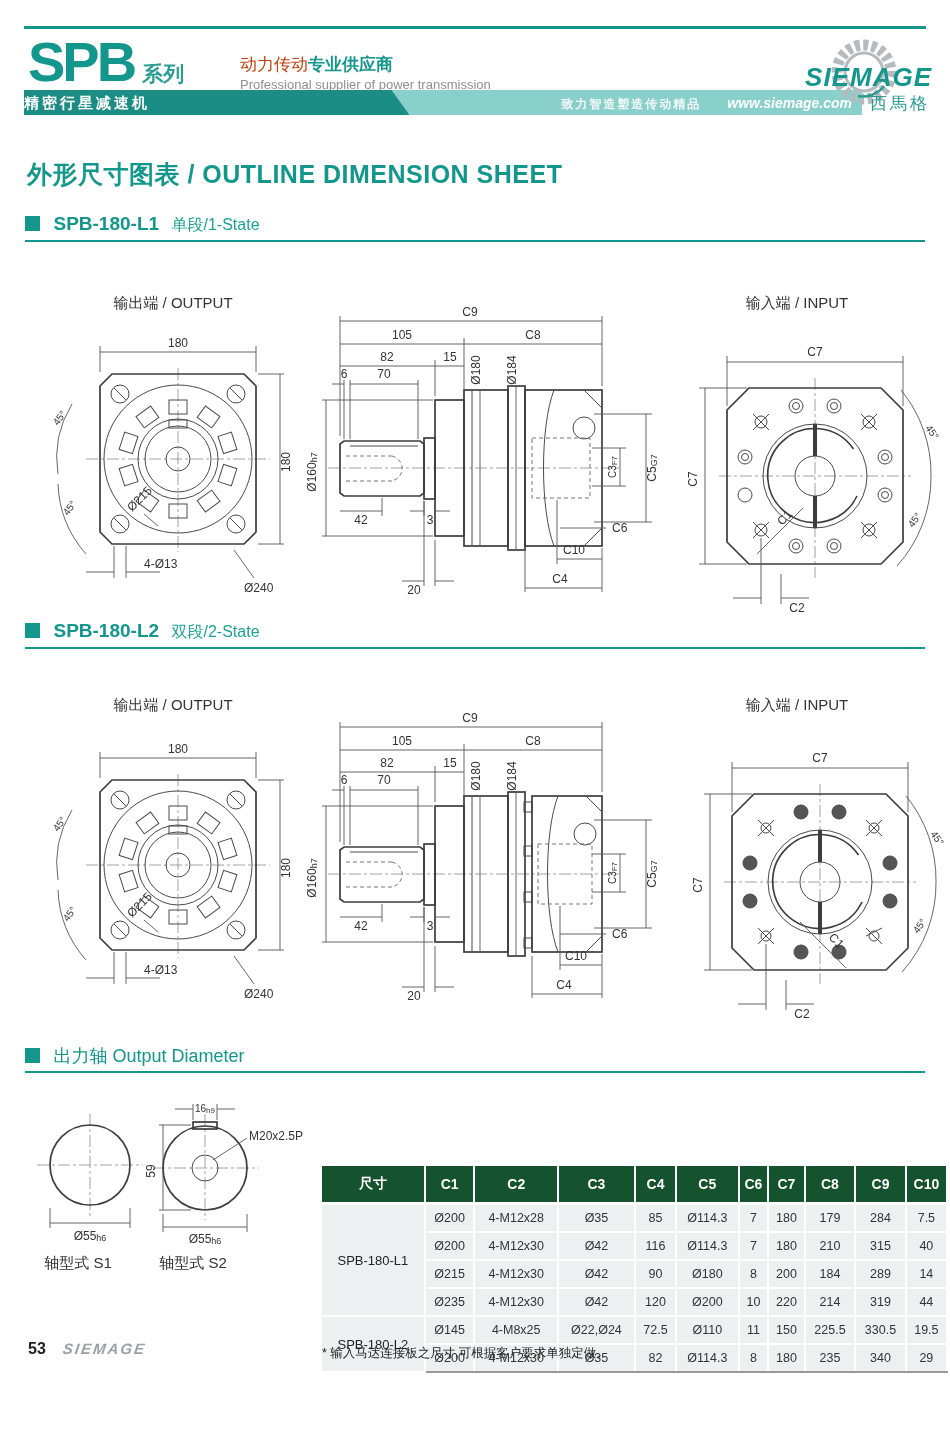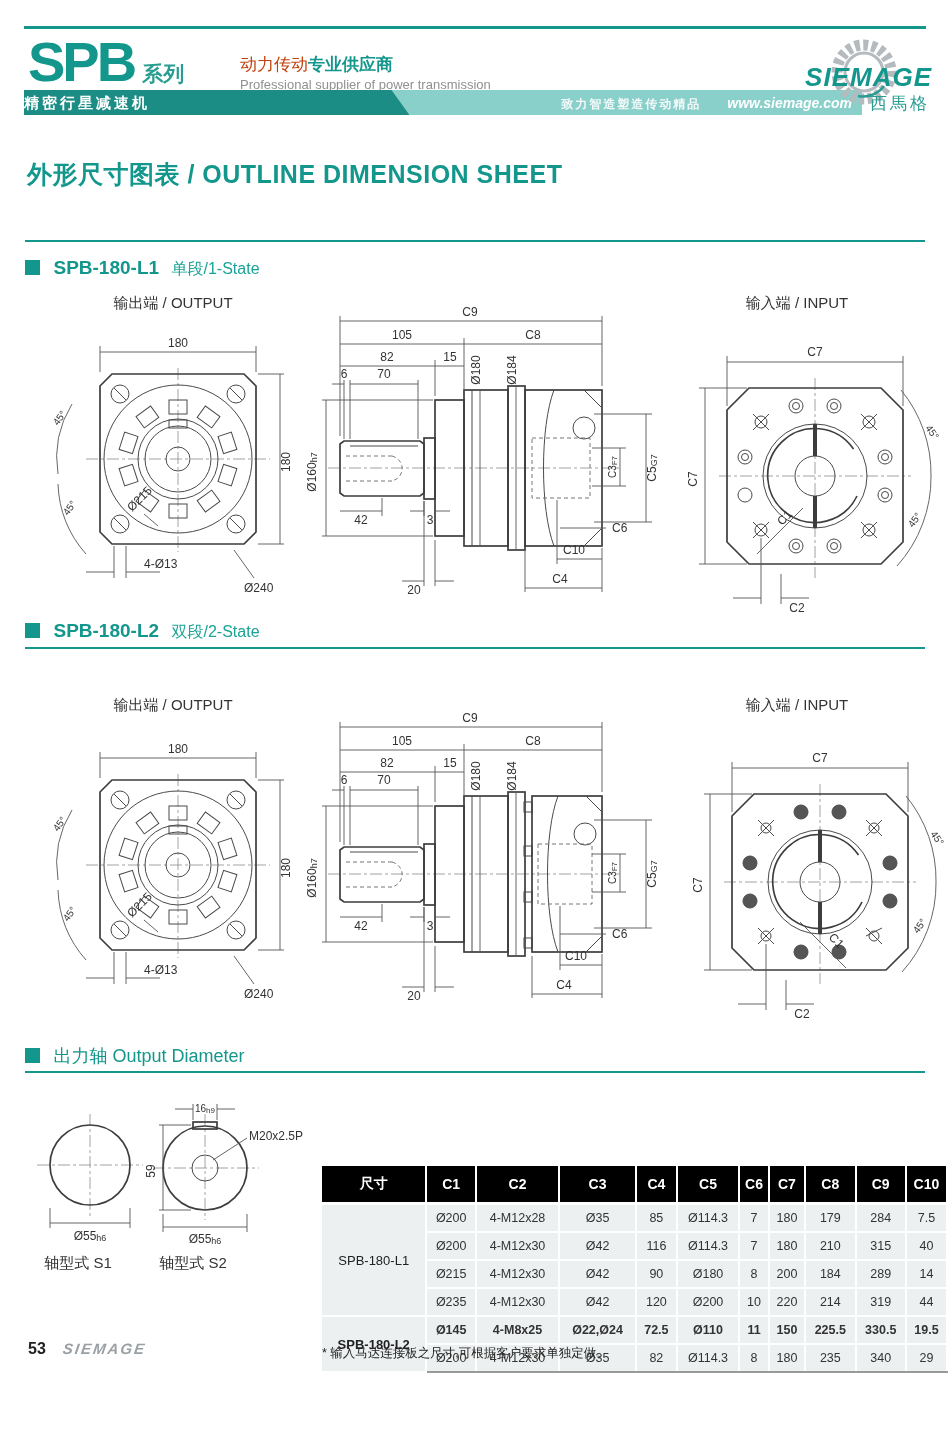--- a/index.html
+++ b/index.html
@@ -40,26 +40,26 @@
   
   .ln{stroke:#4a4a4a;stroke-width:1;fill:none;}
   .thk{stroke:#3d3d3d;stroke-width:1.7;fill:none;}
   .cl{stroke:#8a8a8a;stroke-width:.8;stroke-dasharray:12 3 3 3;fill:none;}
   .dsh{stroke:#666;stroke-width:.9;stroke-dasharray:4 3;fill:none;}
   .dim{stroke:#555;stroke-width:.9;fill:none;}
   text.d{font-family:"Liberation Sans",sans-serif;font-size:12px;fill:#333;}
   text.ds{font-family:"Liberation Sans",sans-serif;font-size:10px;fill:#333;}
   
   .dim-table{position:absolute;left:322px;top:1166px;width:626px;border-collapse:collapse;}
-  .dim-table th{background:#000000;color:#fff;font-size:14px;font-weight:700;height:34px;
+  .dim-table th{background:#14532d;color:#fff;font-size:14px;font-weight:700;height:34px;
        border-right:2px solid #fff;border-bottom:3px solid #fff;}
   .dim-table td{background:#edf0f0;color:#333;font-size:12.5px;text-align:center;height:24px;
        border-right:2px solid #fff;border-bottom:2px solid #fff;padding:1px 2px;}
   .dim-table td.model-cell{font-size:13px;color:#222;}
-  .dim-table tr.group-start td{border-top:2px solid #777;font-weight:bold;}
+  .dim-table tr.group-start td{border-top:2px solid #777;}
   .dim-table tr:last-child td{border-bottom:2px solid #999;}
   .notes{position:absolute;left:322px;top:1344px;line-height:1.45;}
   .notes .n-cn{font-size:12.5px;color:#222;}
   .notes .n-en{font-size:12.5px;color:#444;}
   
   .shaft-label{position:absolute;width:110px;text-align:center;font-size:15px;color:#333;}
   
   .footer{position:absolute;left:28px;top:1340px;display:flex;align-items:flex-start;gap:17px;}
   .footer .pg{font-size:16px;font-weight:800;color:#222;}
   .footer .fb{font-size:15px;font-weight:900;font-style:italic;color:#9aa0a4;
@@ -93,21 +93,21 @@
       <circle cx="46" cy="44" r="27" fill="none" stroke="#b4babe" stroke-width="11" stroke-dasharray="5 3.4"></circle>
       <circle cx="46" cy="44" r="19" fill="none" stroke="#b4babe" stroke-width="3"></circle>
       <path d="M66,58 A26,26 0 0 1 40,68" fill="none" stroke="#2a9d93" stroke-width="2.5"></path>
     </svg>
     <div class="brand">SIEMAGE</div>
     <div class="brand-cn">西馬格</div>
   </div>
 
   <div class="doc-title">外形尺寸图表 / OUTLINE DIMENSION SHEET</div>
 
-  <div class="sect" style="top:213px;margin-top:44px;">
+  <div class="sect" style="top:213px;">
     <span class="sq"></span>
     <span class="model">SPB-180-L1</span>
     <span class="stage">单段/1-State</span>
   </div>
   <div class="sect-rule" style="top:240px;"></div>
 
   <div class="view-label" style="left:68px;top:294px;">输出端 / OUTPUT</div>
   <div class="view-label" style="left:692px;top:294px;">输入端 / INPUT</div>
 
   <svg class="abs" style="left:28px;top:316px;" width="290" height="300" viewBox="0 0 290 300">

